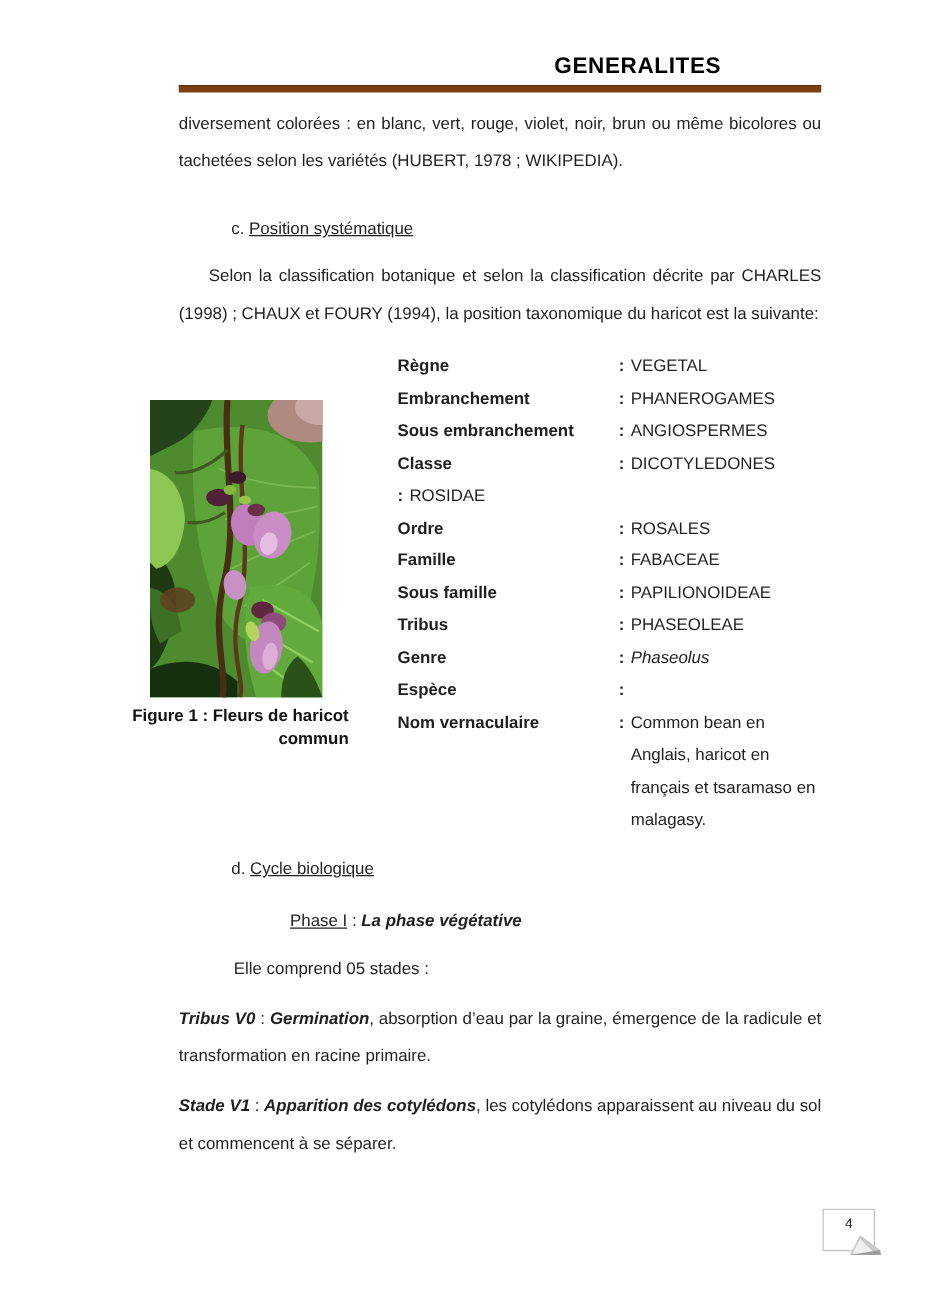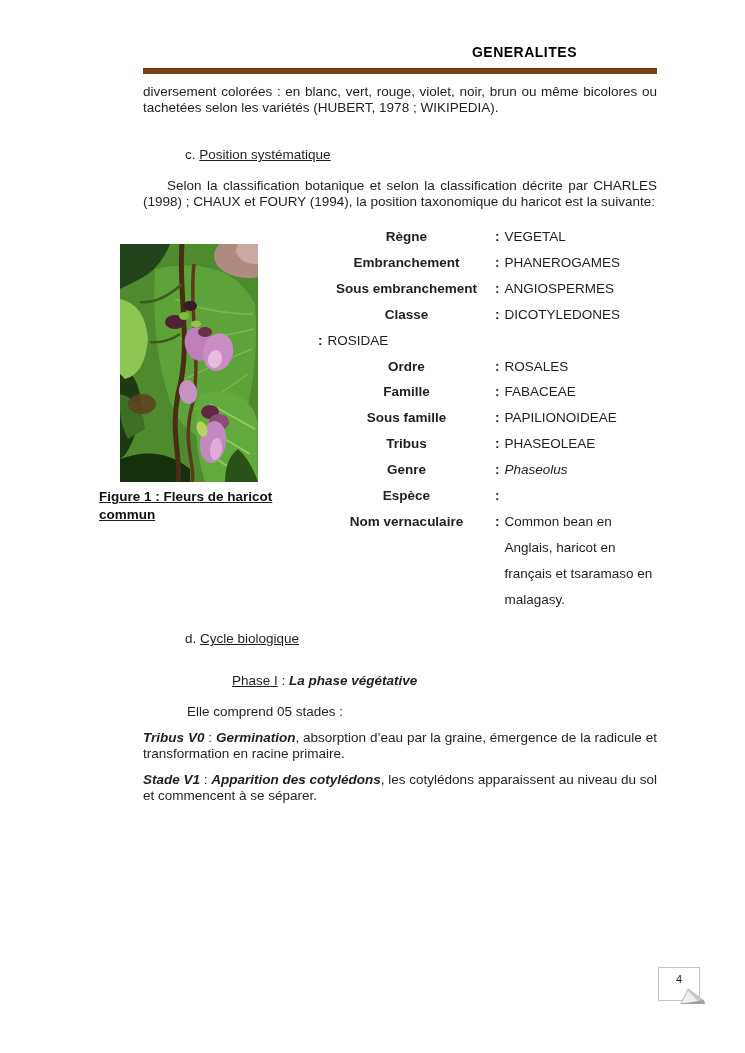--- a/index.html
+++ b/index.html
@@ -12,72 +12,71 @@
     background: #ffffff;
     font-family: "Liberation Sans", "DejaVu Sans", sans-serif;
     color: #1f1f1f;
     font-size: 13.5px;
     overflow: hidden;
   }
   .content { padding: 42px 88px 0 143px; }
 
   
   .doc-title {
-    font-size: 14px;
+    font-size: 18px;
     font-weight: bold;
     color: #000;
     text-align: right;
     padding-right: 80px;
     line-height: 20px;
     letter-spacing: 0.5px;
   }
   .title-rule {
     margin-top: 6px;
     height: 6px;
     background: #7B4012;
     border-top: 1px solid #5f300c;
   }
 
   
-  p.body { line-height: 16px; text-align: justify; margin-top: 10px; }
+  p.body { line-height: 30px; text-align: justify; margin-top: 10px; }
   .intro { margin-top: 19px; }
   .heading { line-height: 26px; }
   .heading-c, .heading-d { padding-left: 42px; margin-top: 26px; }
   .u { text-decoration: underline; text-align: right; }
   .b { font-weight: bold; font-style: italic; }
   .i { font-style: italic; }
   .indent-sm { text-indent: 24px; }
   .indent-lg { text-indent: 44px; }
 
   
   .taxonomy-section { position: relative; margin-top: 14px; min-height: 390px; }
   .figure-block {
     position: absolute;
     left: -44px;
-    top: 20px;
+    top: 40px;
     width: 180px;
-    text-align: left;
-    text-decoration: underline;
+    text-align: right;
   }
   .figure-image {
     width: 138px;
     height: 238px;
     display: block;
     margin: 0 auto;
   }
   .figure-caption {
     margin-top: 6px;
     font-weight: bold;
     font-size: 13.5px;
     line-height: 18px;
     color: #111;
   }
   .tax-table { margin-left: 175px; }
   .tax-row { display: flex; line-height: 25.9px; }
-  .tax-label { width: 177px; font-weight: bold; flex: none; text-align: center; }
+  .tax-label { width: 177px; font-weight: bold; flex: none; }
   .tax-colon { font-weight: bold; margin-right: 5px; }
   .tax-value { width: 160px; }
 
   
   .phase-heading { margin-top: 16px; padding-left: 89px; line-height: 26px; }
   .elle { margin-top: 15px; padding-left: 44px; }
 
   
   .page-number-box {
     position: absolute;

